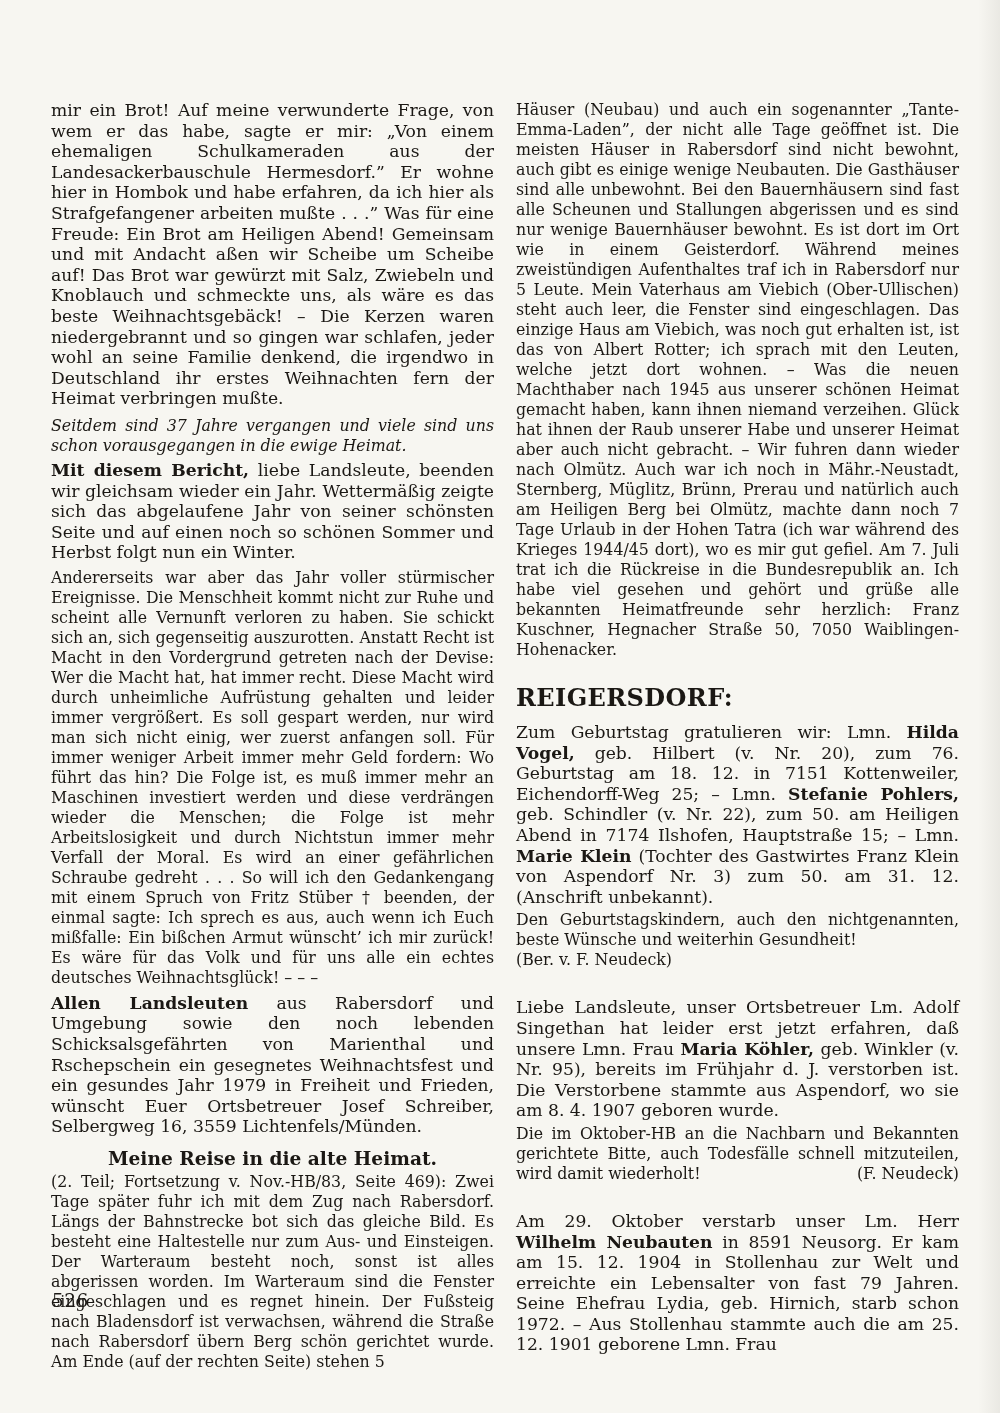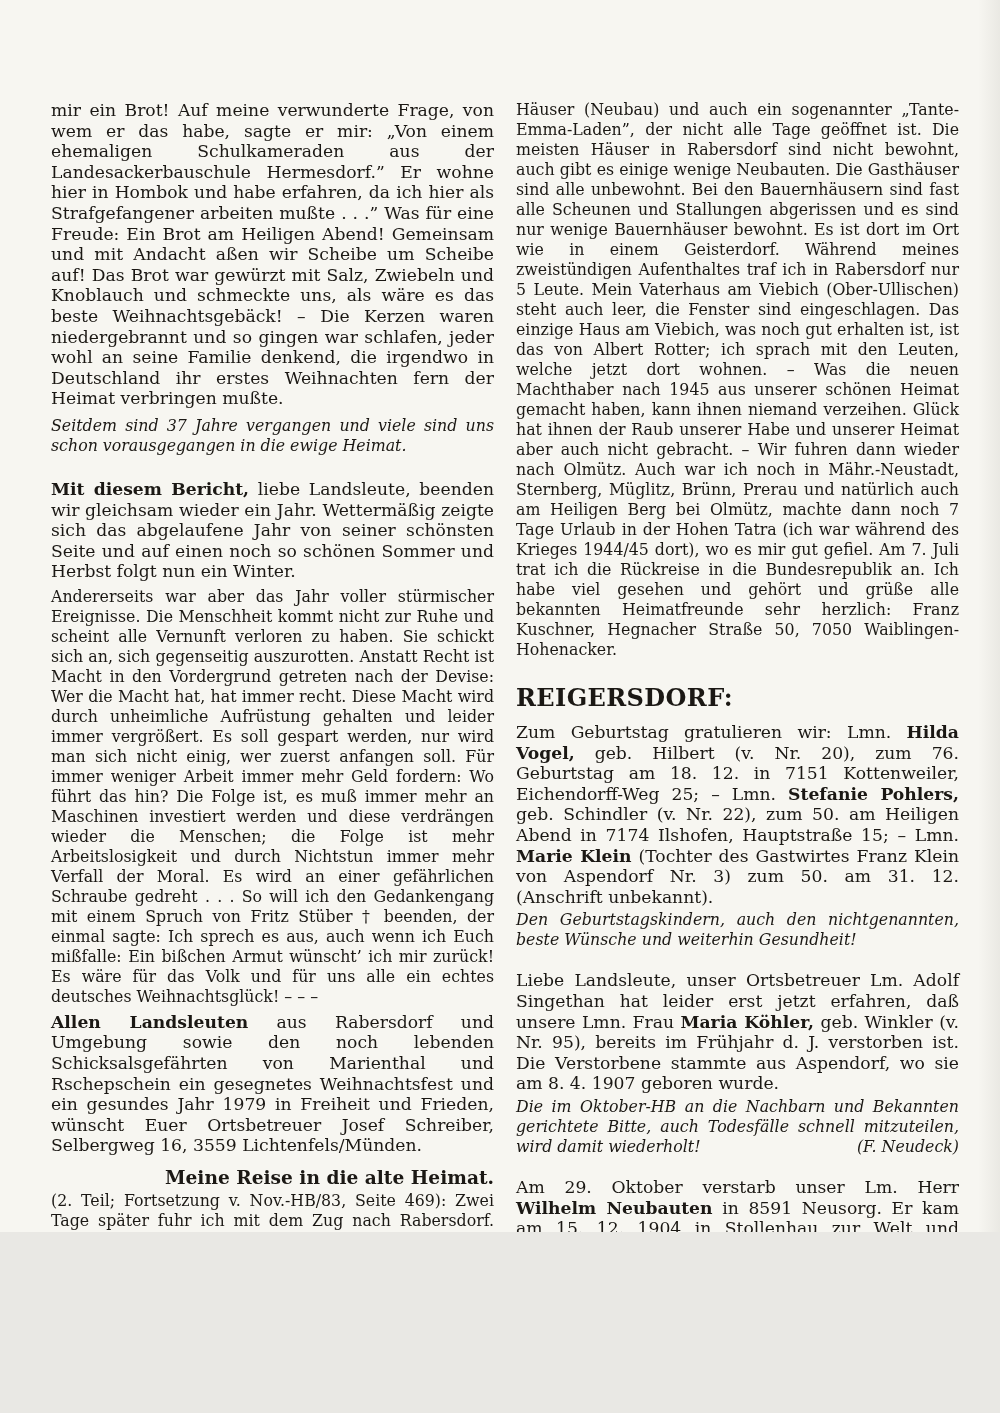--- a/index.html
+++ b/index.html
@@ -1,18 +1,18 @@
 <!DOCTYPE html>
 <html lang="de"><head>
 <meta charset="utf-8">
 <style>
   html,body { margin:0; padding:0; background:#e9e8e4; }
   .page {
     position:relative;
-    width:1000px; height:1232px;
+    width:1000px; height:1413px;
     margin:0 auto;
     background:#f7f6f1;
     color:#1b1814;
     font-family:"DejaVu Serif", serif;
     overflow:hidden;
   }
   .page::after {
     content:""; position:absolute; top:0; right:0; width:22px; height:100%;
     background:linear-gradient(to right, rgba(0,0,0,0), rgba(60,55,45,0.07));
     pointer-events:none;
@@ -23,32 +23,32 @@
     text-justify:inter-word;
   }
   .col-left  { left:51px; }
   .col-right { left:516px; }
   p { margin:0; }
   .t-normal { font-size:17.2px; line-height:20.6px; }
   .t-small  { font-size:15.8px; line-height:20.0px; }
   .b { font-weight:bold; }
   .h-story {
     font-size:18.6px; line-height:22px; font-weight:bold;
-    text-align:right; margin-top:11px; margin-bottom:2px;
+    text-align:center; margin-top:11px; margin-bottom:2px;
   }
   .h-section {
     font-size:24px; line-height:24px; font-weight:bold;
     letter-spacing:0.4px; text-align:left;
     margin-top:26px; margin-bottom:12px;
   }
   .mt-7  { margin-top:7px;font-style:italic; }
-  .mt-15 { margin-top:23px; }
+  .mt-15 { margin-top:4px; }
   .mt-5  { margin-top:5px; }
-  .mt-3  { margin-top:3px;font-style:italic; }
-  .mt-9  { margin-top:20px; }
+  .mt-3  { margin-top:3px; }
+  .mt-9  { margin-top:27px; }
   .mt-1  { margin-top:1px; }
   .sig-line { display:block; text-align:left; }
   .sig-right { float:right; }
   .pagenum {
     position:absolute; left:52px; top:1290px;
     font-size:18.5px; letter-spacing:0.5px;
   }
 </style>
 </head>
 <body>
@@ -80,20 +80,21 @@
   <div class="col col-right">
     <p class="t-small">
       <span>Häuser (Neubau) und auch ein sogenannter „Tante-Emma-Laden”, der nicht alle Tage geöffnet ist. Die meisten Häuser in Rabersdorf sind nicht bewohnt, auch gibt es einige wenige Neubauten. Die Gasthäuser sind alle unbewohnt. Bei den Bauernhäusern sind fast alle Scheunen und Stallungen abgerissen und es sind nur wenige Bauernhäuser bewohnt. Es ist dort im Ort wie in einem Geisterdorf. Während meines zweistündigen Aufenthaltes traf ich in Rabersdorf nur 5 Leute. Mein Vaterhaus am Viebich (Ober-Ullischen) steht auch leer, die Fenster sind eingeschlagen. Das einzige Haus am Viebich, was noch gut erhalten ist, ist das von Albert Rotter; ich sprach mit den Leuten, welche jetzt dort wohnen. – Was die neuen Machthaber nach 1945 aus unserer schönen Heimat gemacht haben, kann ihnen niemand verzeihen. Glück hat ihnen der Raub unserer Habe und unserer Heimat aber auch nicht gebracht. – Wir fuhren dann wieder nach Olmütz. Auch war ich noch in Mähr.-Neustadt, Sternberg, Müglitz, Brünn, Prerau und natürlich auch am Heiligen Berg bei Olmütz, machte dann noch 7 Tage Urlaub in der Hohen Tatra (ich war während des Krieges 1944/45 dort), wo es mir gut gefiel. Am 7. Juli trat ich die Rückreise in die Bundesrepublik an. Ich habe viel gesehen und gehört und grüße alle bekannten Heimatfreunde sehr herzlich: Franz Kuschner, Hegnacher Straße 50, 7050 Waiblingen-Hohenacker.</span>
     </p>
     <p class="h-section">REIGERSDORF:</p>
     <p class="t-normal">
       <span>Zum Geburtstag gratulieren wir: Lmn. </span><span class="b">Hilda Vogel,</span><span> geb. Hilbert (v. Nr. 20), zum 76. Geburtstag am 18. 12. in 7151 Kottenweiler, Eichendorff-Weg 25; – Lmn. </span><span class="b">Stefanie Pohlers,</span><span> geb. Schindler (v. Nr. 22), zum 50. am Heiligen Abend in 7174 Ilshofen, Hauptstraße 15; – Lmn. </span><span class="b">Marie Klein</span><span> (Tochter des Gastwirtes Franz Klein von Aspendorf Nr. 3) zum 50. am 31. 12. (Anschrift unbekannt).</span>
     </p>
     <p class="t-small mt-3">
       <span>Den Geburtstagskindern, auch den nichtgenannten, beste Wünsche und weiterhin Gesundheit!</span>
+      <span class="sig-line">(Ber. v. F. Neudeck)</span>
     </p>
     <p class="t-normal mt-9">
       <span>Liebe Landsleute, unser Ortsbetreuer Lm. Adolf Singethan hat leider erst jetzt erfahren, daß unsere Lmn. Frau </span><span class="b">Maria Köhler,</span><span> geb. Winkler (v. Nr. 95), bereits im Frühjahr d. J. verstorben ist. Die Verstorbene stammte aus Aspendorf, wo sie am 8. 4. 1907 geboren wurde.</span>
     </p>
     <p class="t-small mt-3">
       <span>Die im Oktober-HB an die Nachbarn und Bekannten gerichtete Bitte, auch Todesfälle schnell mitzuteilen, wird damit wiederholt!</span>
       <span class="sig-right">(F. Neudeck)</span>
     </p>
     <p class="t-normal mt-9">
       <span>Am 29. Oktober verstarb unser Lm. Herr </span><span class="b">Wilhelm Neubauten</span><span> in 8591 Neusorg. Er kam am 15. 12. 1904 in Stollenhau zur Welt und erreichte ein Lebensalter von fast 79 Jahren. Seine Ehefrau Lydia, geb. Hirnich, starb schon 1972. – Aus Stollenhau stammte auch die am 25. 12. 1901 geborene Lmn. Frau</span>

